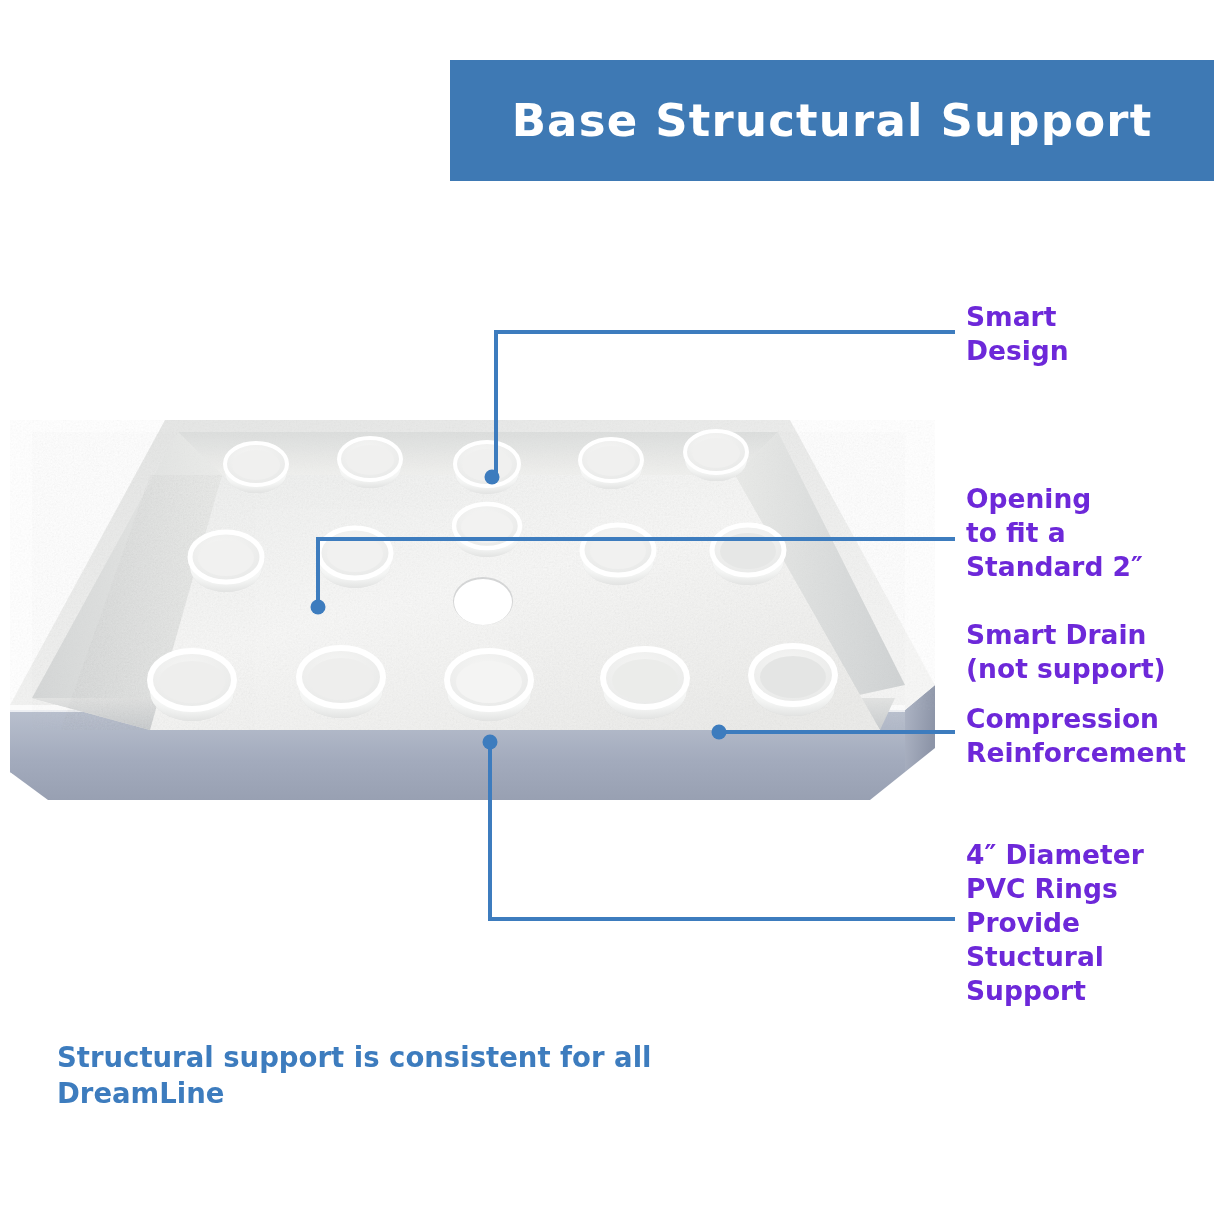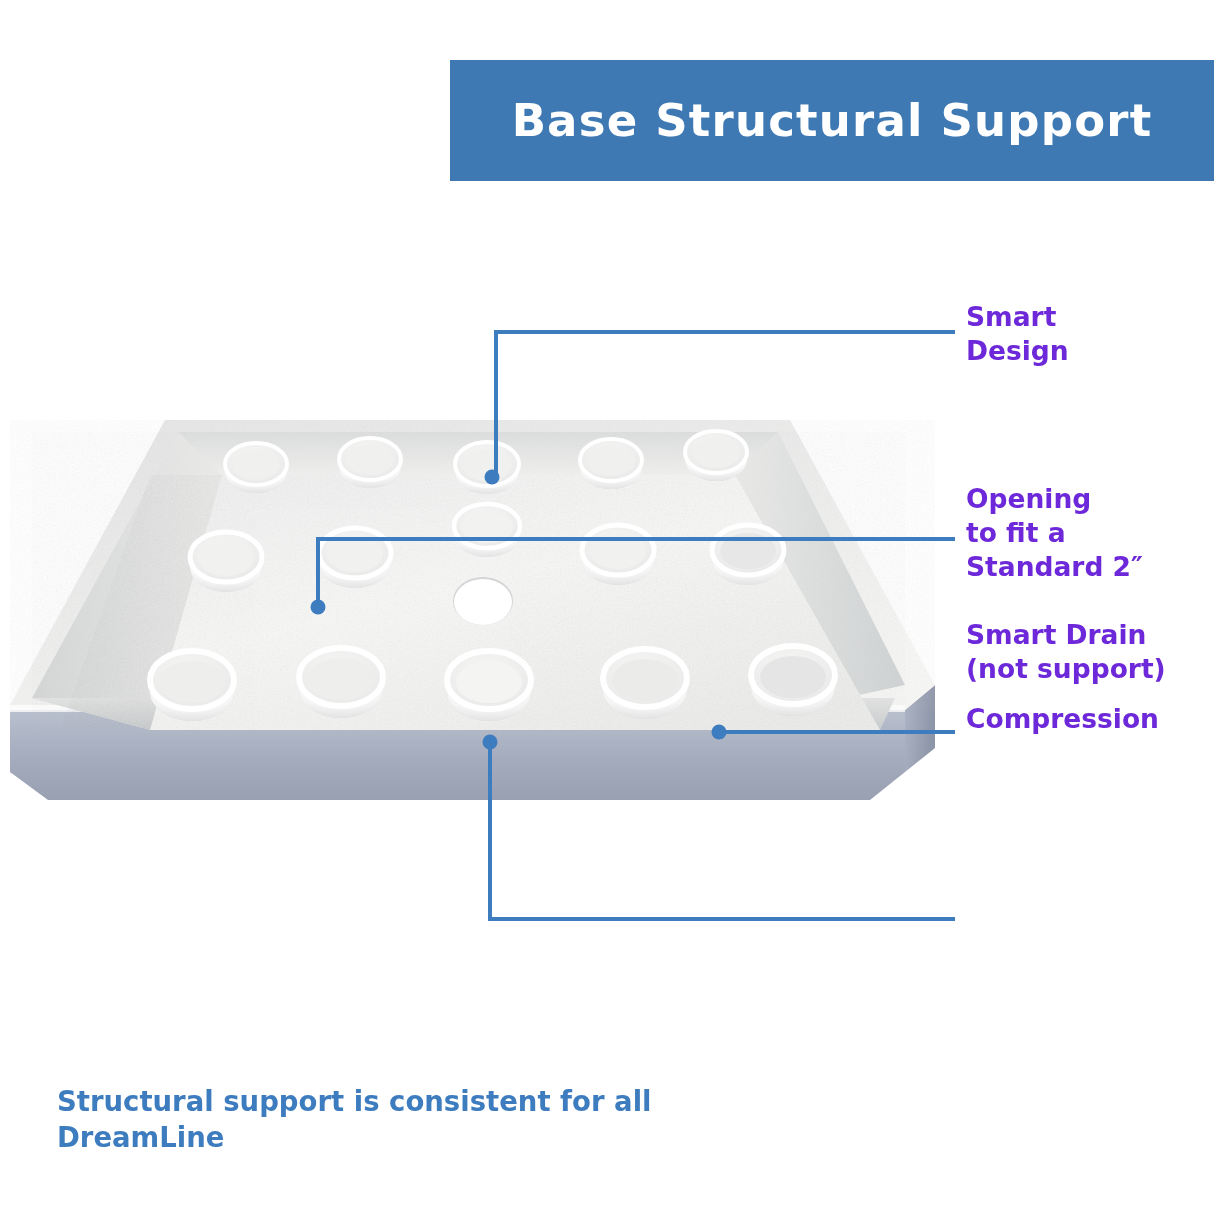--- a/index.html
+++ b/index.html
@@ -77,21 +77,21 @@
     position: absolute;
     left: 57px;
     top: 1039px;
     width: 760px;
     color: #3d7cbe;
     font-size: 27.5px;
     font-weight: bold;
     line-height: 1.32;
     font-family: "DejaVu Sans", sans-serif;
   }
-  .caption-line { display: block; margin-top: 44px; }
+  .caption-line { display: block; }
 </style>
 </head>
 <body>
 
 <div id="page">
 
   <div id="title-banner">
     <span id="title-text">Base Structural Support</span>
   </div>
 
@@ -362,20 +362,28 @@
     <span>Opening</span><br>
     <span>to fit a</span><br>
     <span>Standard 2″</span><br>
     <br>
     <span>Smart Drain</span><br>
     <span>(not support)</span>
   </div>
 
   <div class="callout" id="callout-fiberglass">
     <span>Compression</span><br>
-  </div>
-
+    <span>Reinforcement</span>
+  </div>
+
+  <div class="callout" id="callout-pvc">
+    <span>4″ Diameter</span><br>
+    <span>PVC Rings</span><br>
+    <span>Provide</span><br>
+    <span>Stuctural</span><br>
+    <span>Support</span>
+  </div>
 
   <div id="caption">
     <span class="caption-line">Structural support is consistent for all DreamLine</span>
   </div>
 
 </div>
 
 </body></html>

